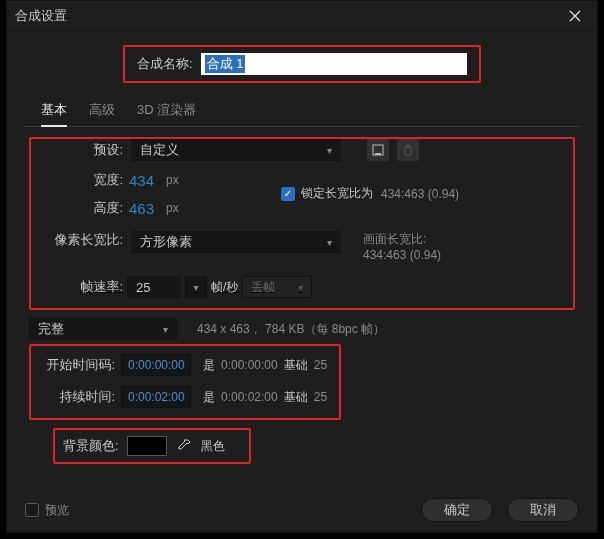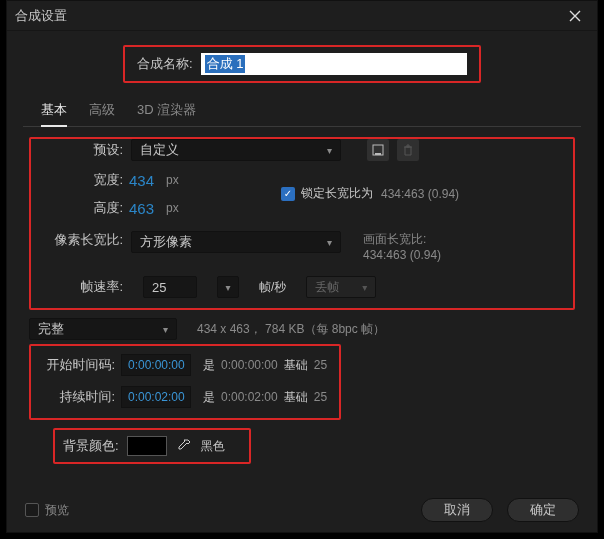--- a/index.html
+++ b/index.html
@@ -145,21 +145,21 @@
         <div class="select" style="width:210px">
           <span>方形像素</span>
           <span class="chev">▾</span>
         </div>
         <div style="margin-left:14px;">
           <div class="dimlbl">画面长宽比:</div>
           <div class="dimlbl">434:463 (0.94)</div>
         </div>
       </div>
 
-      <div class="row" style="gap:20px;margin-top:14px;">
+      <div class="row" style="gap:4px;margin-top:14px;text-decoration:underline;">
         <span class="lbl" style="width:82px">帧速率:</span>
         <div class="numbox">
             <span>25</span>
           </div>
         <div class="select" style="width:22px;justify-content:center;padding:0">
             <span class="chev">▾</span>
           </div>
         <span class="lbl" style="font-size:12px">帧/秒</span>
         <div class="dropunit">
           <span>丢帧</span>
@@ -214,21 +214,21 @@
 
   </div>
 
   <div class="footer">
     <div class="row" style="gap:6px;">
       <span class="cb off"></span>
       <span class="dimlbl">预览</span>
     </div>
     <div class="row" style="gap:14px;">
       <div class="btn">
+          <span>确定</span>
+        </div>
+      <div class="btn">
           <span>取消</span>
         </div>
-      <div class="btn">
-          <span>确定</span>
-        </div>
     </div>
   </div>
 
 </div>
 
 </body></html>

